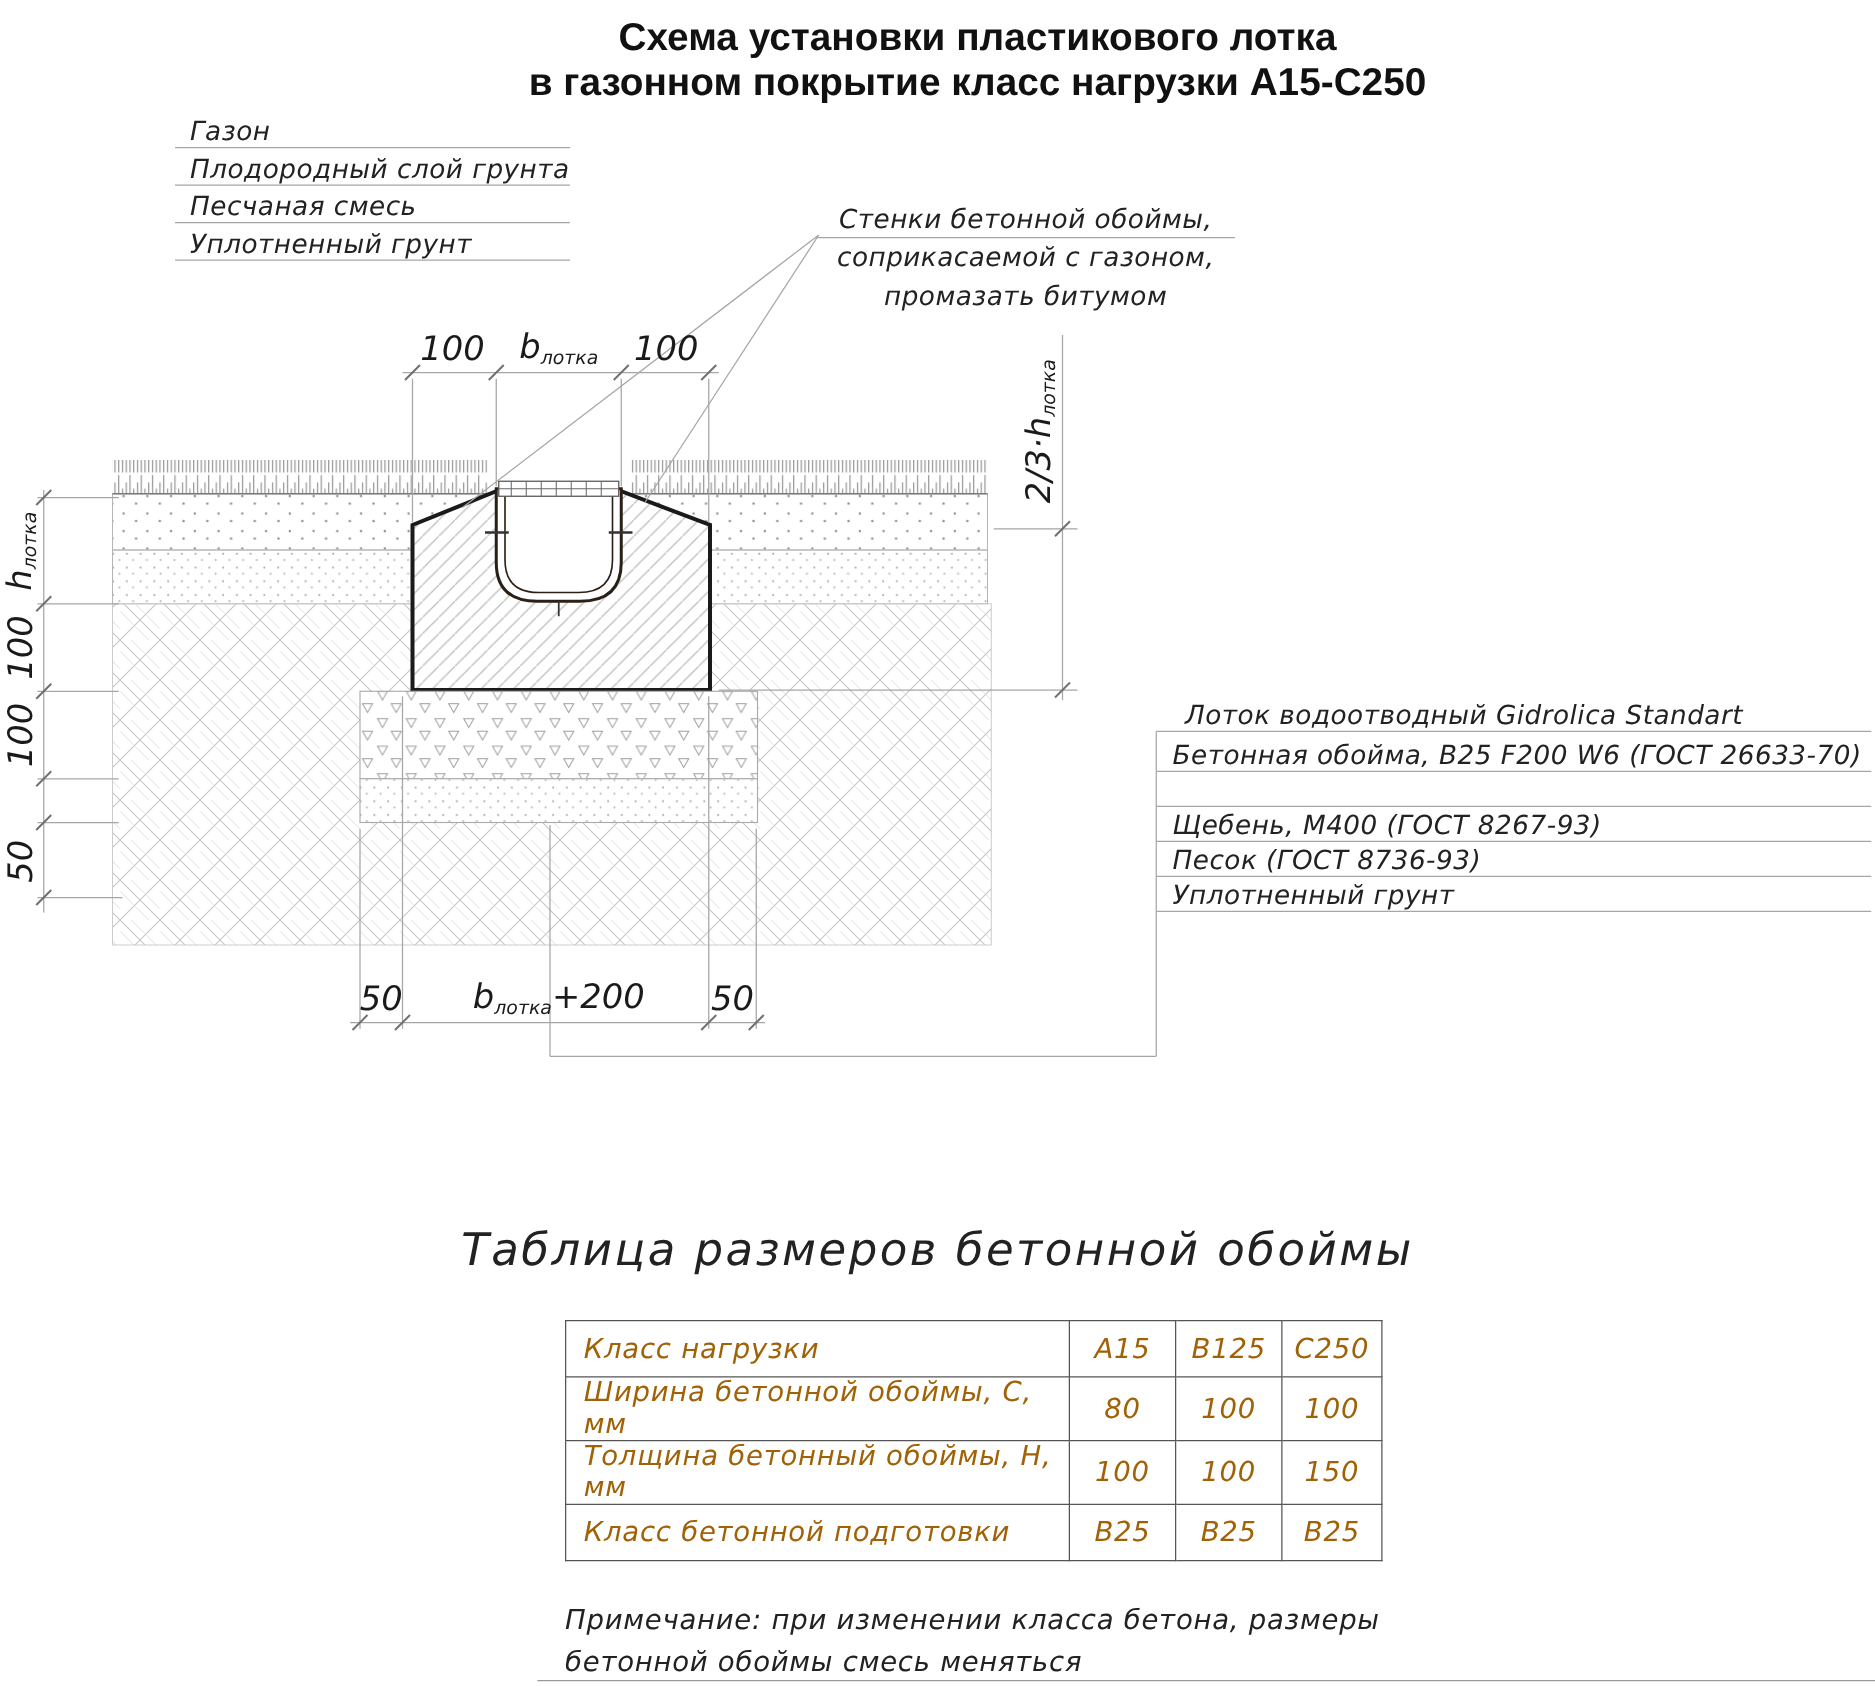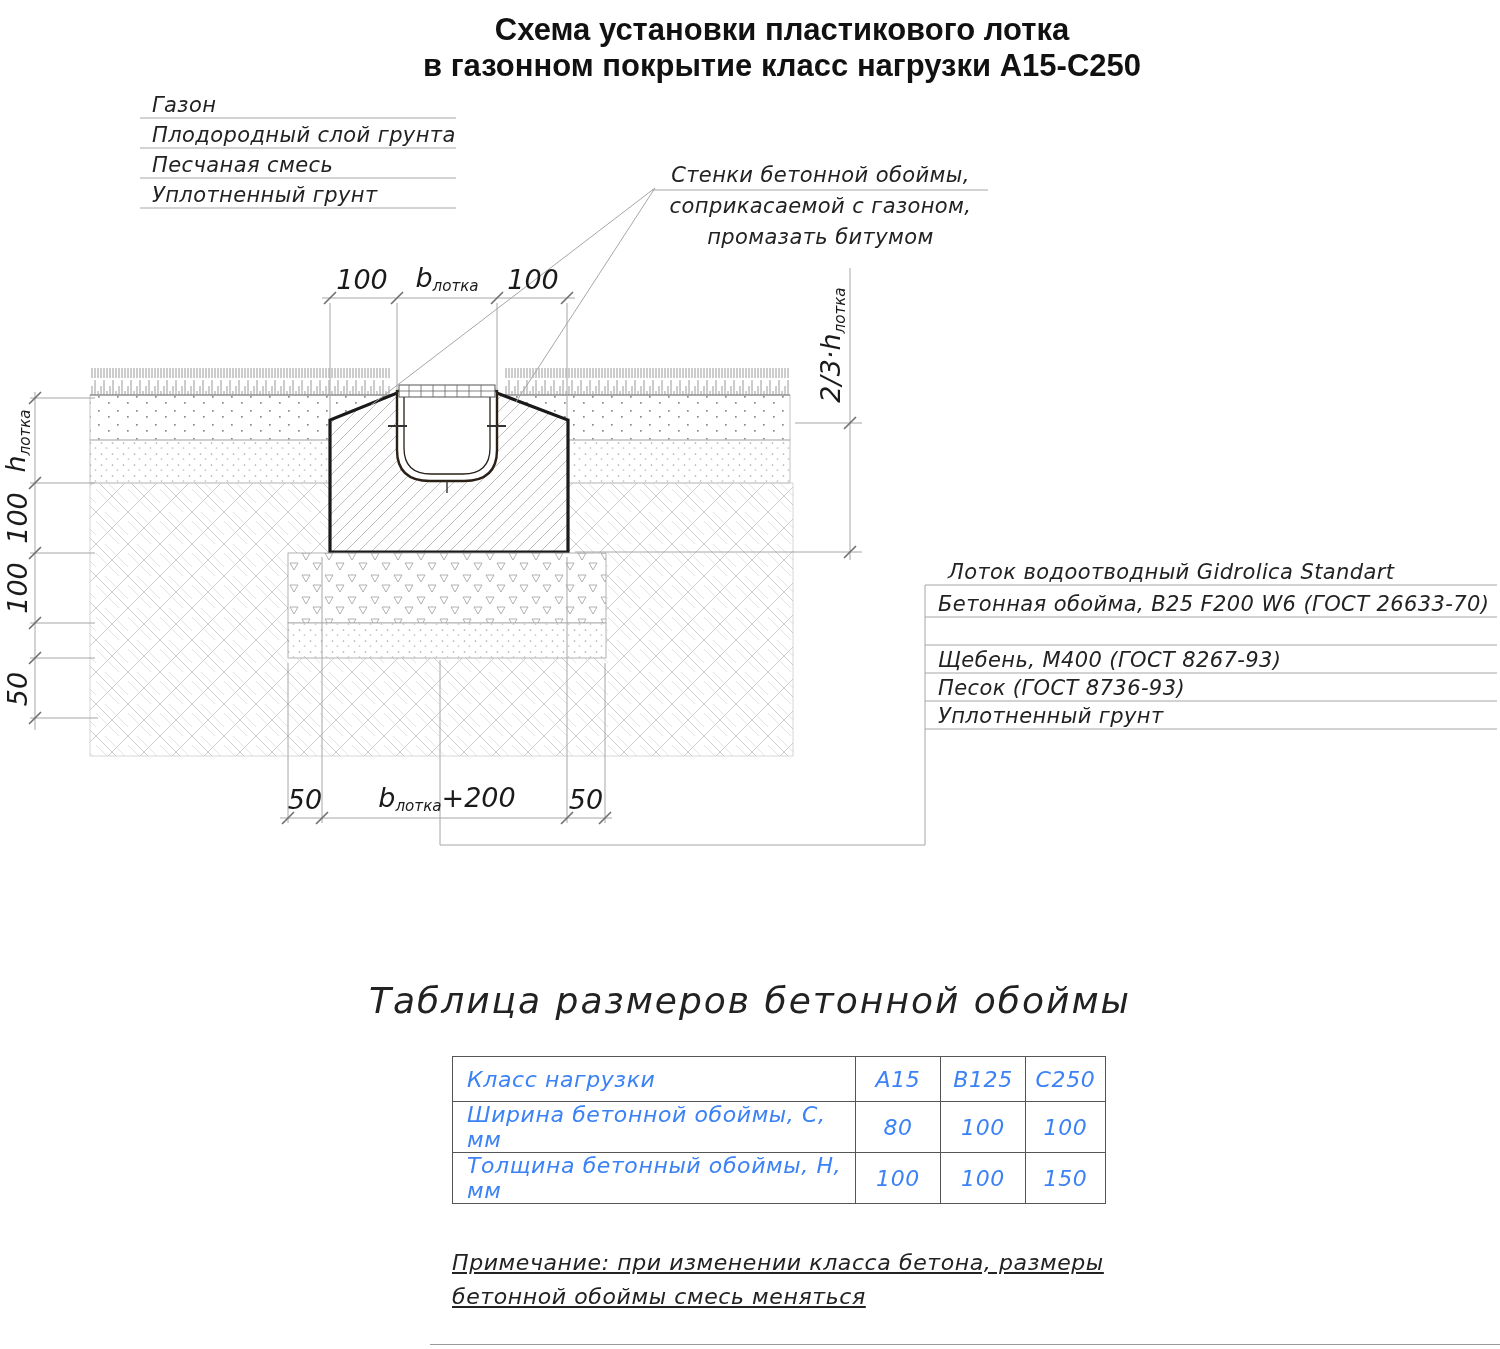--- a/index.html
+++ b/index.html
@@ -13,25 +13,25 @@
   .dim{font-style:italic;font-size:27px;color:#1a1a1a;}
   .dim sub, .dtext sub{font-size:0.56em;vertical-align:-0.28em;letter-spacing:0;}
   .hlab{position:absolute;transform:translate(-50%,-100%);white-space:nowrap;}
   .vlab{position:absolute;transform:translate(-50%,-50%) rotate(-90deg);white-space:nowrap;}
   .note-box{position:absolute;left:648px;top:160px;width:345px;text-align:center;line-height:31px;}
   .callout{position:absolute;white-space:nowrap;}
   .tbl-title{position:absolute;left:0;width:100%;text-align:center;
         font-style:italic;font-size:36px;letter-spacing:2px;color:#222;}
   table.size{position:absolute;left:452px;top:1056px;border-collapse:collapse;table-layout:fixed;}
   table.size td{border:1px solid #555;height:44px;font-style:italic;font-size:22px;
-        letter-spacing:0.6px;color:#3b82f6;padding:0;margin-top:32px;}
+        letter-spacing:0.6px;color:#a16207;padding:0;margin-top:32px;}
   table.size td.lab{padding-left:14px;text-align:left;}
   table.size td.val{text-align:center;}
-  .bottom-note{position:absolute;left:452px;top:1246px;font-style:italic;font-size:22px;
-        letter-spacing:0.6px;line-height:34px;color:#222;text-decoration:underline;}
+  .bottom-note{position:absolute;left:452px;top:1280px;font-style:italic;font-size:22px;
+        letter-spacing:0.6px;line-height:34px;color:#222;}
   .frame-bottom{position:absolute;left:430px;top:1344px;width:1070px;border-top:1px solid #9a9a9a;}
 </style>
 </head>
 <body>
 
 <div id="page">
 
   <svg width="1500" height="900" viewBox="0 0 1500 900">
     <defs>
       <pattern id="grass" width="9" height="27" patternUnits="userSpaceOnUse">
@@ -183,20 +183,26 @@
       <td class="val">80</td>
       <td class="val">100</td>
       <td class="val">100</td>
     </tr>
     <tr>
       <td class="lab">Толщина бетонный обоймы, Н, мм</td>
       <td class="val">100</td>
       <td class="val">100</td>
       <td class="val">150</td>
     </tr>
+    <tr>
+      <td class="lab">Класс бетонной подготовки</td>
+      <td class="val">В25</td>
+      <td class="val">В25</td>
+      <td class="val">В25</td>
+    </tr>
   </tbody>
     </table>
 
   <div class="bottom-note">
     <div>Примечание: при изменении класса бетона, размеры</div>
     <div>бетонной обоймы смесь меняться</div>
   </div>
 
   <div class="frame-bottom"></div>
 </div>

